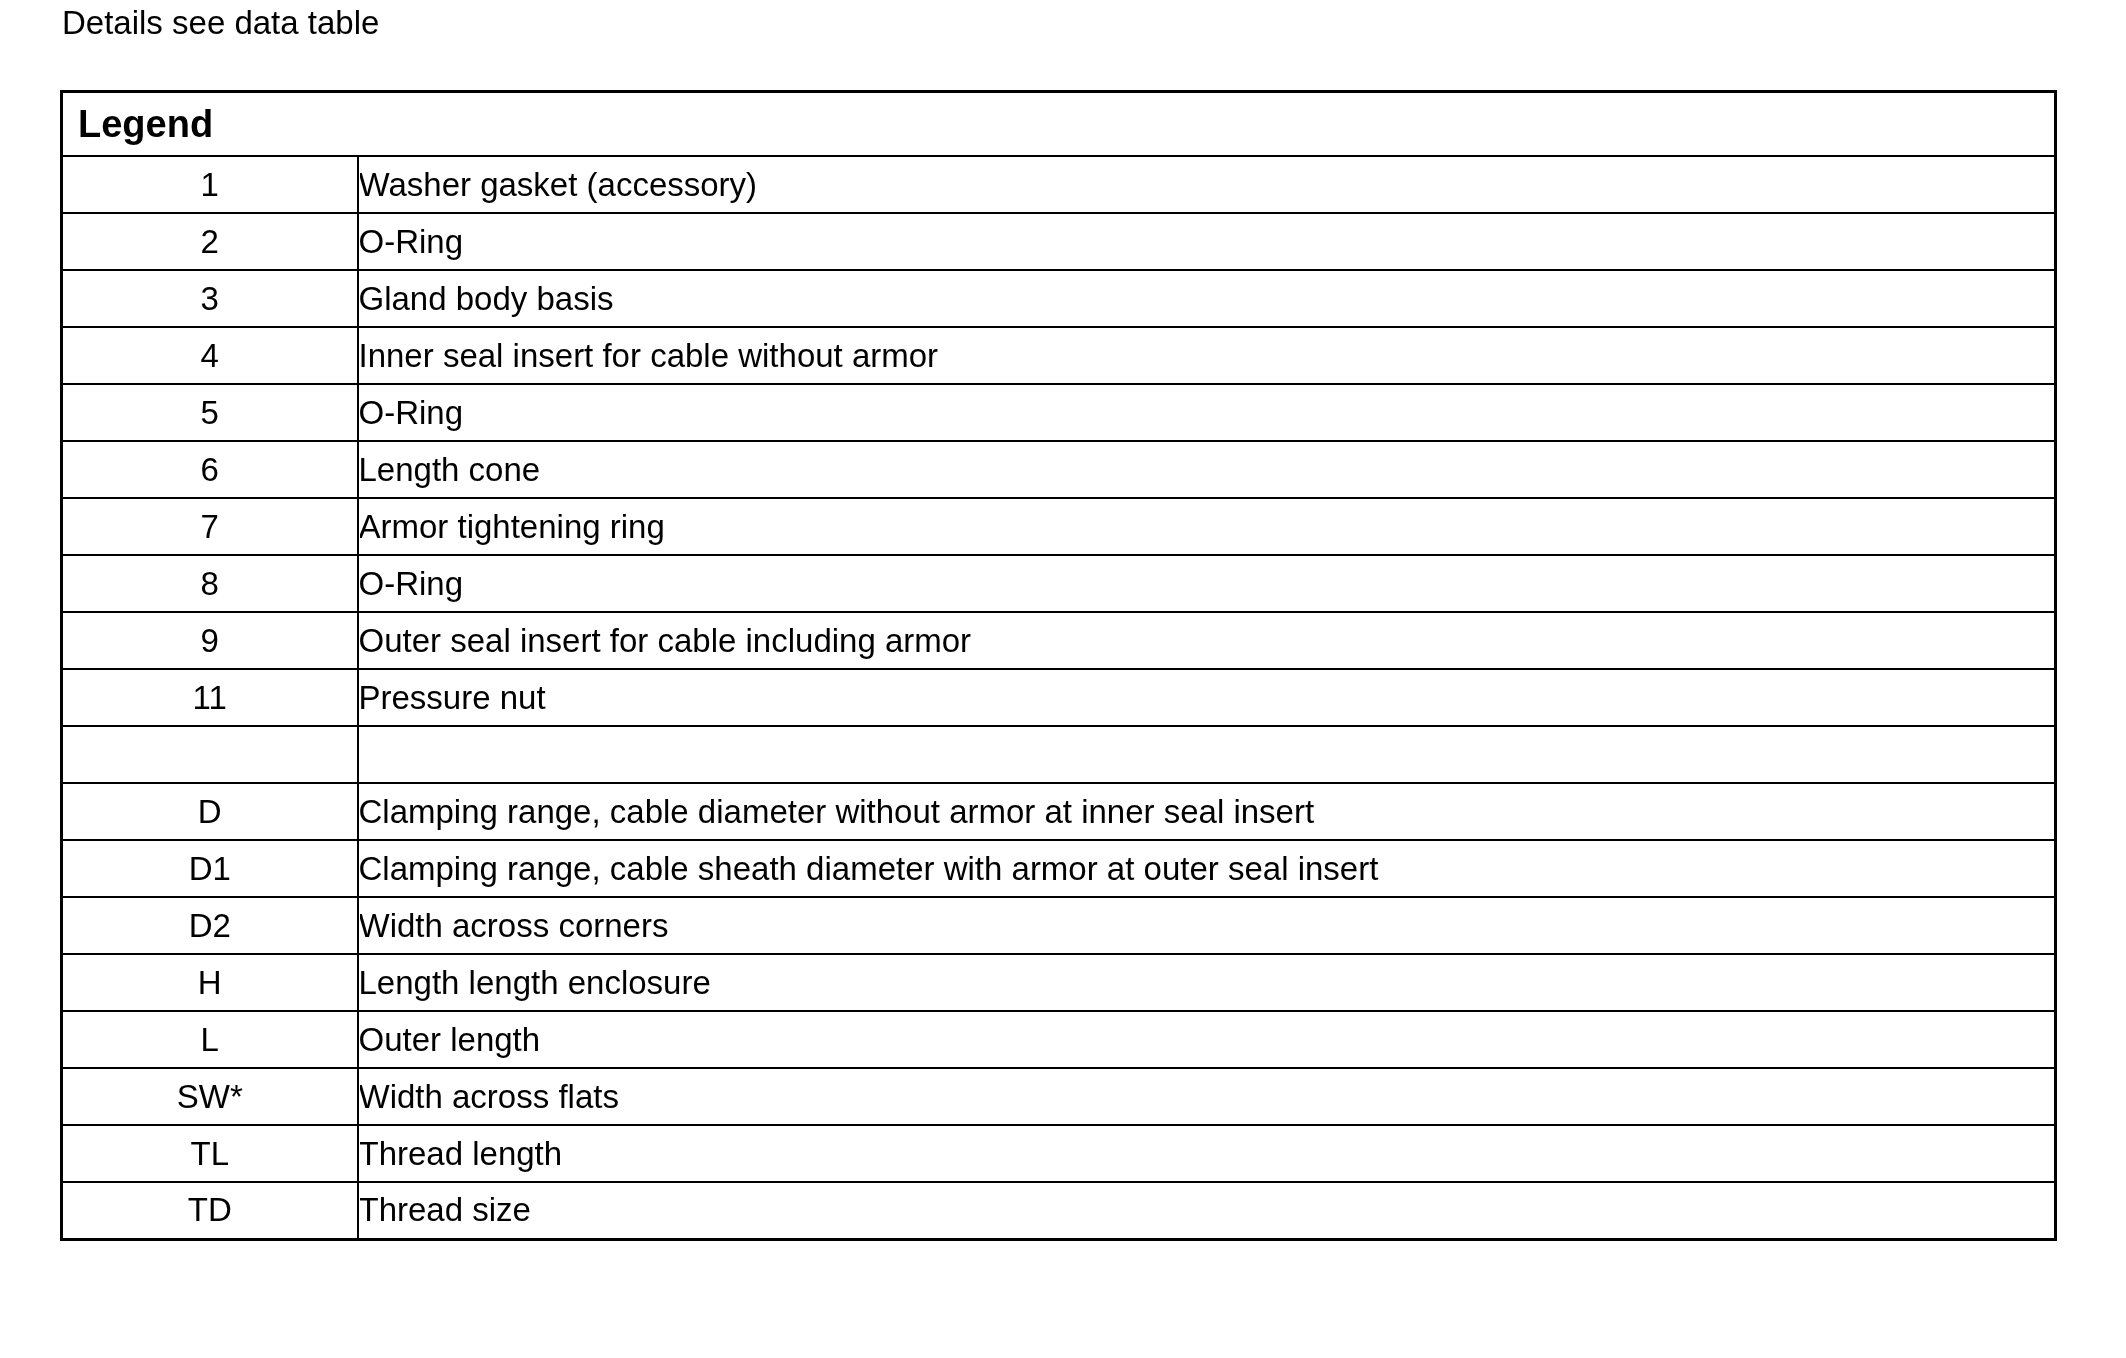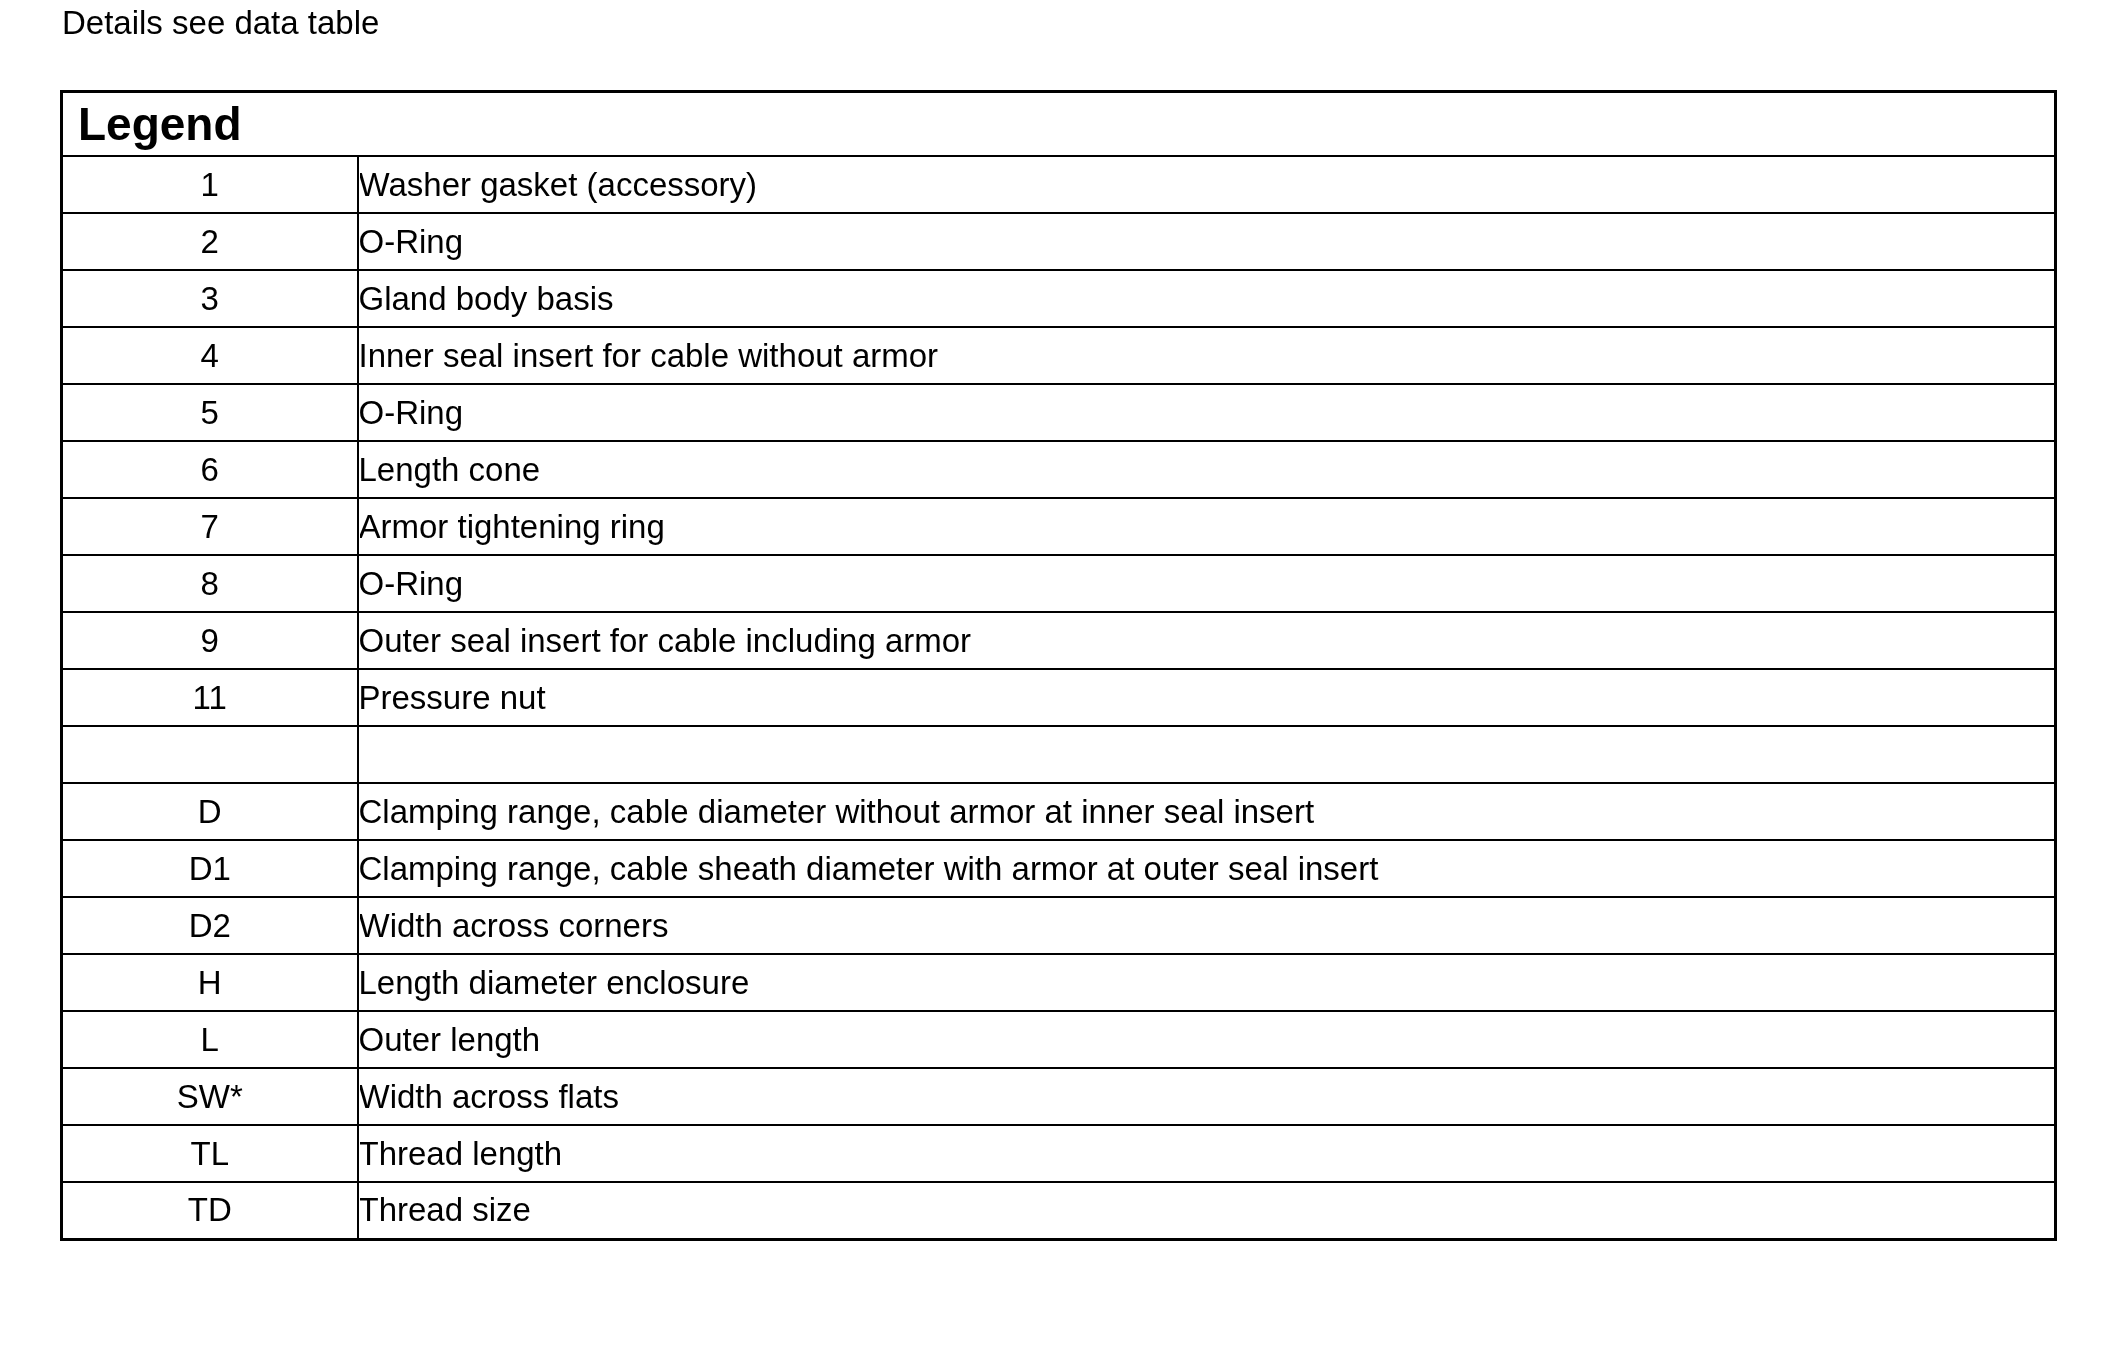--- a/index.html
+++ b/index.html
@@ -41,21 +41,21 @@
     font-weight: normal;
     color: #000000;
     vertical-align: middle;
     padding: 0;
     overflow: hidden;
     white-space: nowrap;
   }
   tr.title-row th {
     height: 62px;
     text-align: left;
-    font-size: 46px;
+    font-size: 38px;
     font-weight: bold;
     padding-left: 15px;
   }
   tbody tr {
     height: 57px;
   }
   td.key-cell {
     text-align: center;
   }
   td.desc-cell {
@@ -134,21 +134,21 @@
         <tr>
           <td class="key-cell">D1</td>
           <td class="desc-cell">Clamping range, cable sheath diameter with armor at outer seal insert</td>
         </tr>
         <tr>
           <td class="key-cell">D2</td>
           <td class="desc-cell">Width across corners</td>
         </tr>
         <tr>
           <td class="key-cell">H</td>
-          <td class="desc-cell">Length diameter enclosure</td>
+          <td class="desc-cell">Length length enclosure</td>
         </tr>
         <tr>
           <td class="key-cell">L</td>
           <td class="desc-cell">Outer length</td>
         </tr>
         <tr>
           <td class="key-cell">SW*</td>
           <td class="desc-cell">Width across flats</td>
         </tr>
         <tr>

